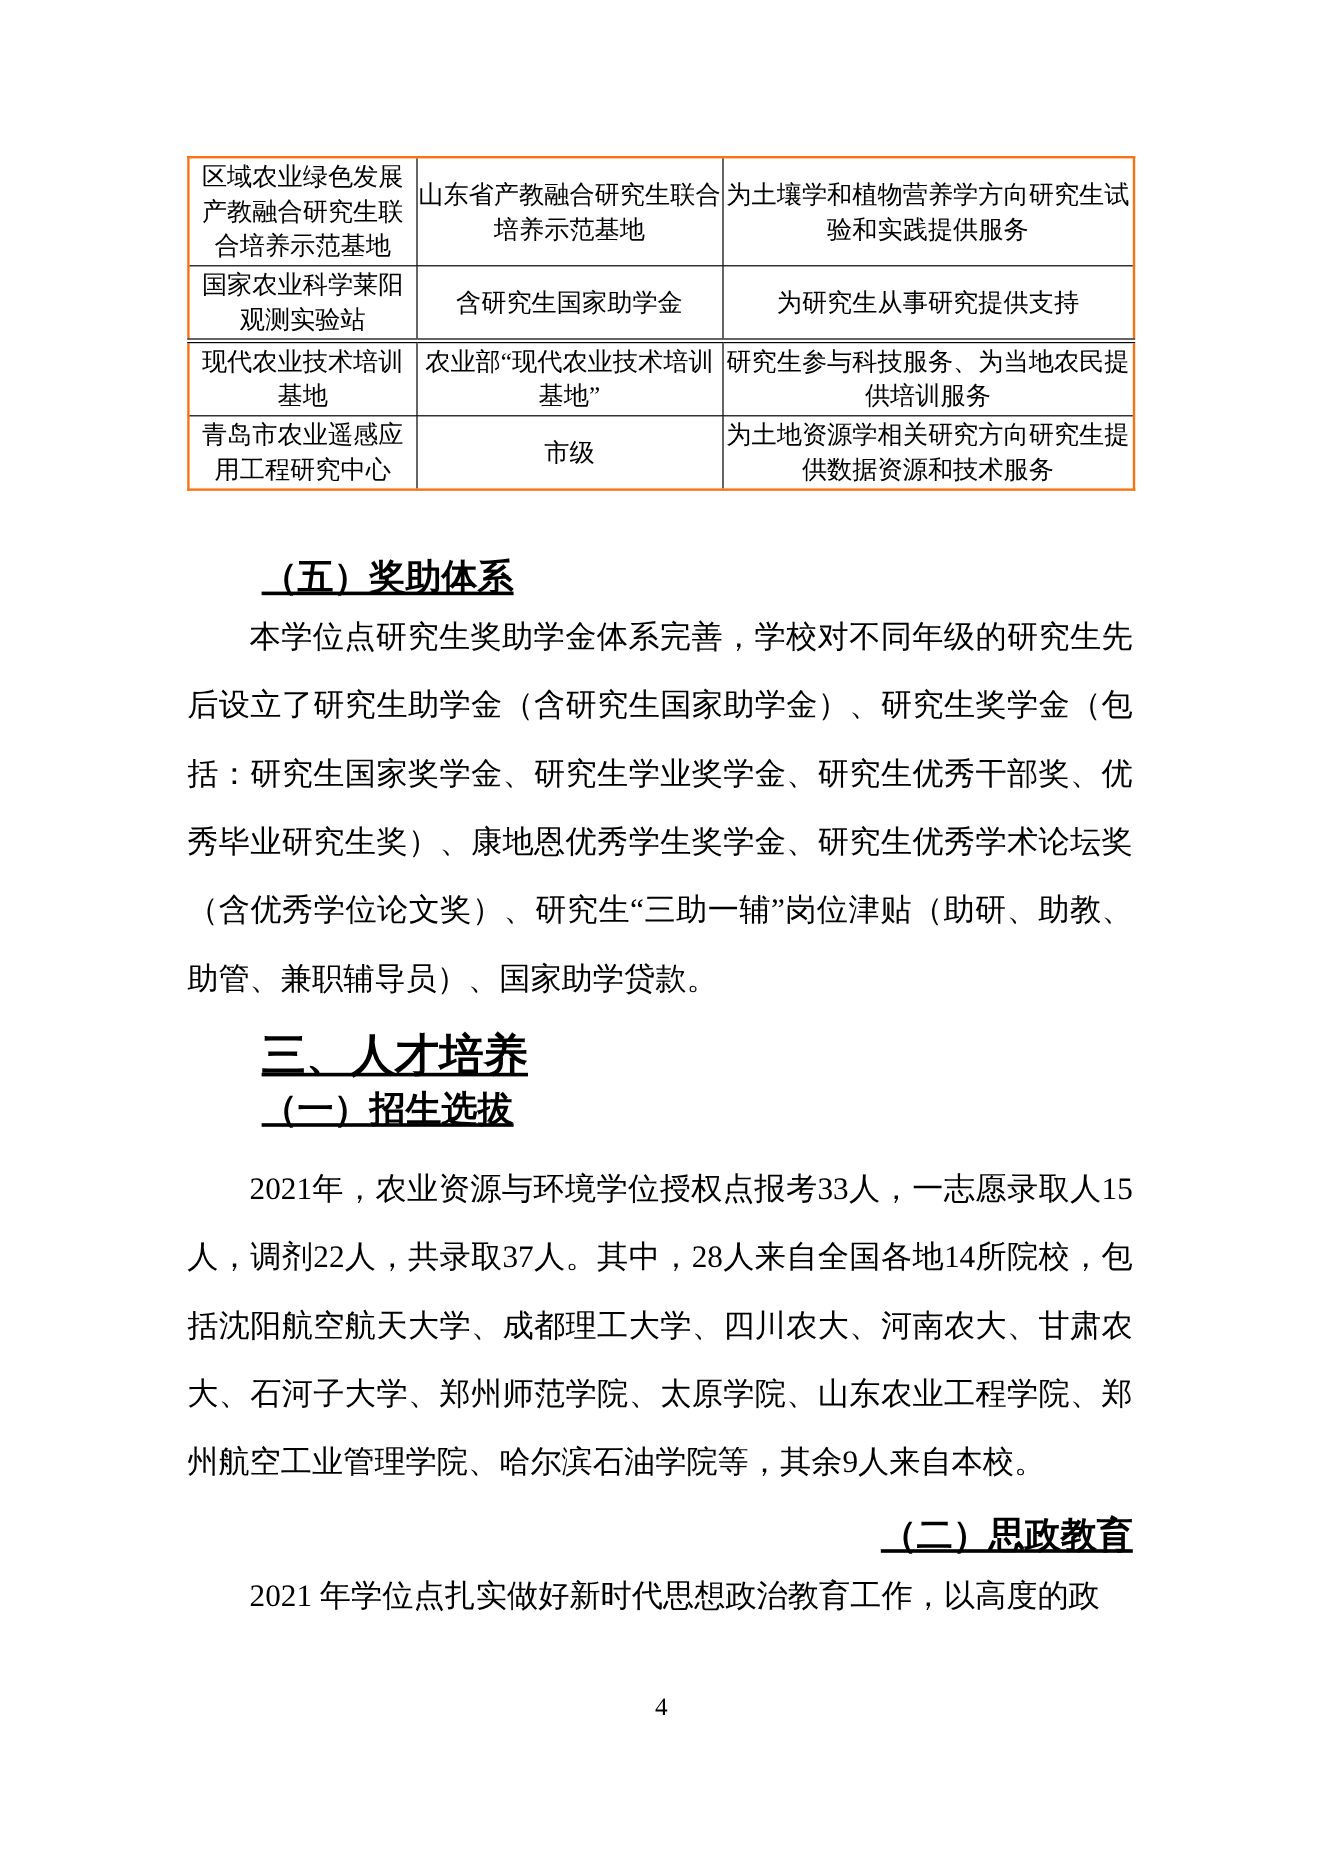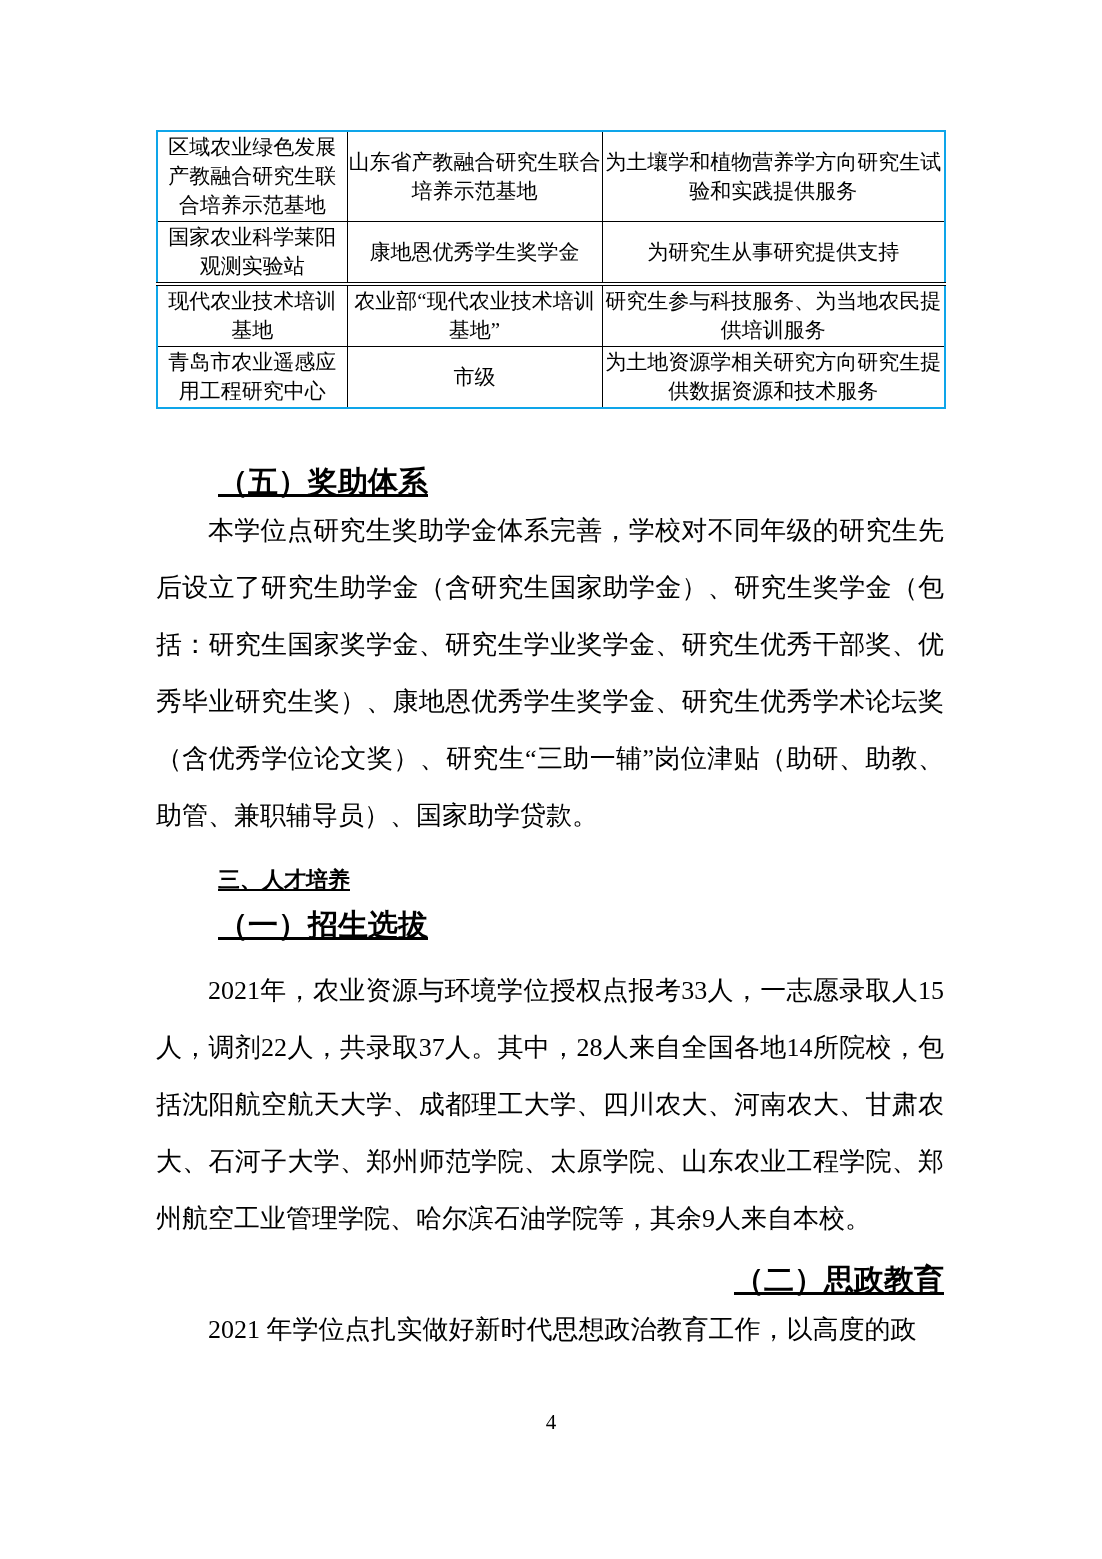--- a/index.html
+++ b/index.html
@@ -7,42 +7,42 @@
     position:relative; width:1102px; height:1559px; margin:0 auto;
     background:#ffffff; color:#000;
     font-family:"Liberation Serif","DejaVu Serif",serif;
     overflow:hidden;
   }
   .content { position:absolute; left:156px; top:130px; width:788px; }
 
   
   table.platforms {
     border-collapse:collapse; table-layout:fixed;
-    width:788px; border:2px solid #0ea5e9;
+    width:788px; border:2px solid #f97316;
     font-size:21px; line-height:29px;
   }
   table.platforms td {
     border:1px solid #000; text-align:center; vertical-align:middle;
     padding:1px 1px; overflow:hidden;
   }
   col.c1 { width:190px; } col.c2 { width:255px; } col.c3 { width:343px; }
   tr.r1 td { height:86px; }
   tr.r2 td { height:54px; }
   tr.r3 td { height:54px; padding:1px 0;text-align:center; }
   tr.r4 td { height:54px; }
   tr.r5 td { height:60px; }
   tr.sep td { border-top:4px double #000; }
 
   
   .h-sub, .h-main {
     font-family:"Liberation Sans","DejaVu Sans",sans-serif;
     font-weight:bold; margin:0 0 0 62px;text-decoration:underline;
   }
   .h-sub  { font-size:30px; line-height:36px; }
-  .h-main { font-size:22px; line-height:40px; }
+  .h-main { font-size:37px; line-height:40px; }
   #h-reward   { margin-top:55px; }
   #h-talent   { margin-top:16px; }
   #h-enroll   { margin-top:7px;  }
   #h-ideology { margin-top:15px;text-align:right; }
 
   
   .para { font-size:26px; margin:0; }
   #para-reward  { margin-top:2px; }
   #para-enroll  { margin-top:19px; }
   #para-ideology{ margin-top:3px; }
@@ -73,21 +73,21 @@
           <col class="c3">
         </colgroup>
       <tbody>
         <tr class="r1">
           <td>区域农业绿色发展产教融合研究生联合培养示范基地</td>
           <td>山东省产教融合研究生联合培养示范基地</td>
           <td>为土壤学和植物营养学方向研究生试验和实践提供服务</td>
         </tr>
         <tr class="r2">
           <td>国家农业科学莱阳观测实验站</td>
-          <td>康地恩优秀学生奖学金</td>
+          <td>含研究生国家助学金</td>
           <td>为研究生从事研究提供支持</td>
         </tr>
         <tr class="r3 sep">
           <td>现代农业技术培训基地</td>
           <td>农业部“现代农业技术培训基地”</td>
           <td>研究生参与科技服务、为当地农民提供培训服务</td>
         </tr>
         <tr class="r4">
           <td>青岛市农业遥感应用工程研究中心</td>
           <td>市级</td>

